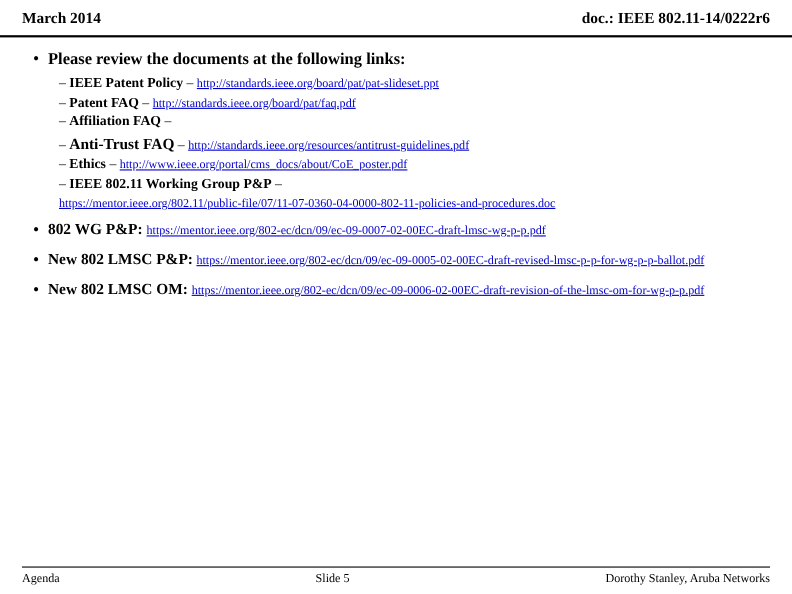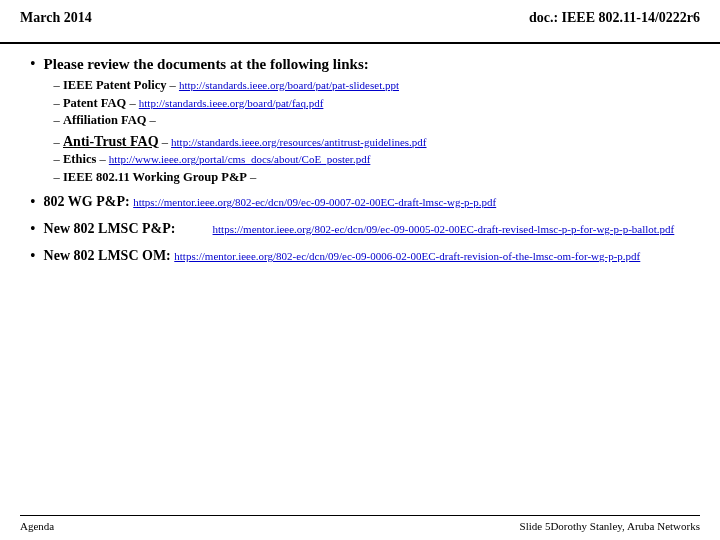--- a/index.html
+++ b/index.html
@@ -8,21 +8,21 @@
       height: 540px;
       background: #fff;
       font-family: 'Times New Roman', Times, serif;
       position: relative;
       overflow: hidden;
     }
 
     .header {
       display: flex;
       justify-content: space-between;
-      padding: 10px 20px 16px 20px;
+      padding: 10px 20px 6px 20px;
       border-bottom: 2px solid #000;
       font-weight: bold;
       font-size: 14px;
     }
 
     .content {
       padding: 10px 30px 10px 30px;
       font-size: 12.5px;
       line-height: 1.45;
     }
@@ -72,21 +72,21 @@
       left: 20px;
       right: 20px;
       display: flex;
       justify-content: space-between;
       font-size: 11px;
       border-top: 1px solid #000;
       padding-top: 4px;
     }
 
     .slide-num {
-      text-align: right;
+      text-align: center;
       flex: 1;
     }
   </style>
 </head>
 <body>
 
 <div class="header">
   <span>March 2014</span>
   <span>doc.: IEEE 802.11-14/0222r6</span>
 </div>
@@ -110,50 +110,51 @@
           <span>– <strong>Patent FAQ</strong> – </span>
           <a class="link" href="#">http://standards.ieee.org/board/pat/faq.pdf</a>
         </div>
 
 
         <div class="sub-item">
           <span>– <strong>Affiliation FAQ</strong> – </span><br>
         </div>
 
         <div class="sub-item" style="margin-top:2px;">
-          <span>– <strong><span style="font-size:14px;text-decoration:underline;">Anti-Trust FAQ</span></strong> – </span>
+          <span>– <strong><span style="font-size:14px;">Anti-Trust FAQ</span></strong> – </span>
           <a class="link" href="#">http://standards.ieee.org/resources/antitrust-guidelines.pdf</a>
         </div>
 
         <div class="sub-item">
           <span>– <strong>Ethics</strong> – </span>
           <a class="link" href="#">http://www.ieee.org/portal/cms_docs/about/CoE_poster.pdf</a>
         </div>
 
         <div class="sub-item">
           <span>– <strong>IEEE 802.11 Working Group P&amp;P</strong> –</span><br>
+          <a class="link" href="#">https://mentor.ieee.org/802.11/public-file/07/11-07-0360-04-0000-802-11-policies-and-procedures.doc</a>
         </div>
 
       </div>
     </div>
   </div>
 
   <div class="bullet-item" style="margin-top:4px;">
     <span class="bullet">•</span>
     <div class="bullet-content">
       <span style="font-size:14px;"><strong>802 WG P&amp;P:</strong> </span>
       <a class="link" style="font-size:11px;" href="#">https://mentor.ieee.org/802-ec/dcn/09/ec-09-0007-02-00EC-draft-lmsc-wg-p-p.pdf</a>
     </div>
   </div>
 
   <div class="bullet-item" style="margin-top:4px;">
     <span class="bullet">•</span>
     <div class="bullet-content">
       <span style="font-size:14px;"><strong>New 802 LMSC P&amp;P:</strong></span>
-      <a class="link" style="font-size:11px;margin-left:34px;" href="#">https://mentor.ieee.org/802-ec/dcn/09/ec-09-0005-02-00EC-draft-revised-lmsc-p-p-for-wg-p-p-ballot.pdf</a>
+      <a class="link" style="font-size:11px;" href="#">https://mentor.ieee.org/802-ec/dcn/09/ec-09-0005-02-00EC-draft-revised-lmsc-p-p-for-wg-p-p-ballot.pdf</a>
     </div>
   </div>
 
   <div class="bullet-item" style="margin-top:4px;">
     <span class="bullet">•</span>
     <div class="bullet-content">
       <span style="font-size:14px;"><strong>New 802 LMSC OM:</strong> </span>
       <a class="link" style="font-size:11px;" href="#">https://mentor.ieee.org/802-ec/dcn/09/ec-09-0006-02-00EC-draft-revision-of-the-lmsc-om-for-wg-p-p.pdf</a>
     </div>
   </div>

